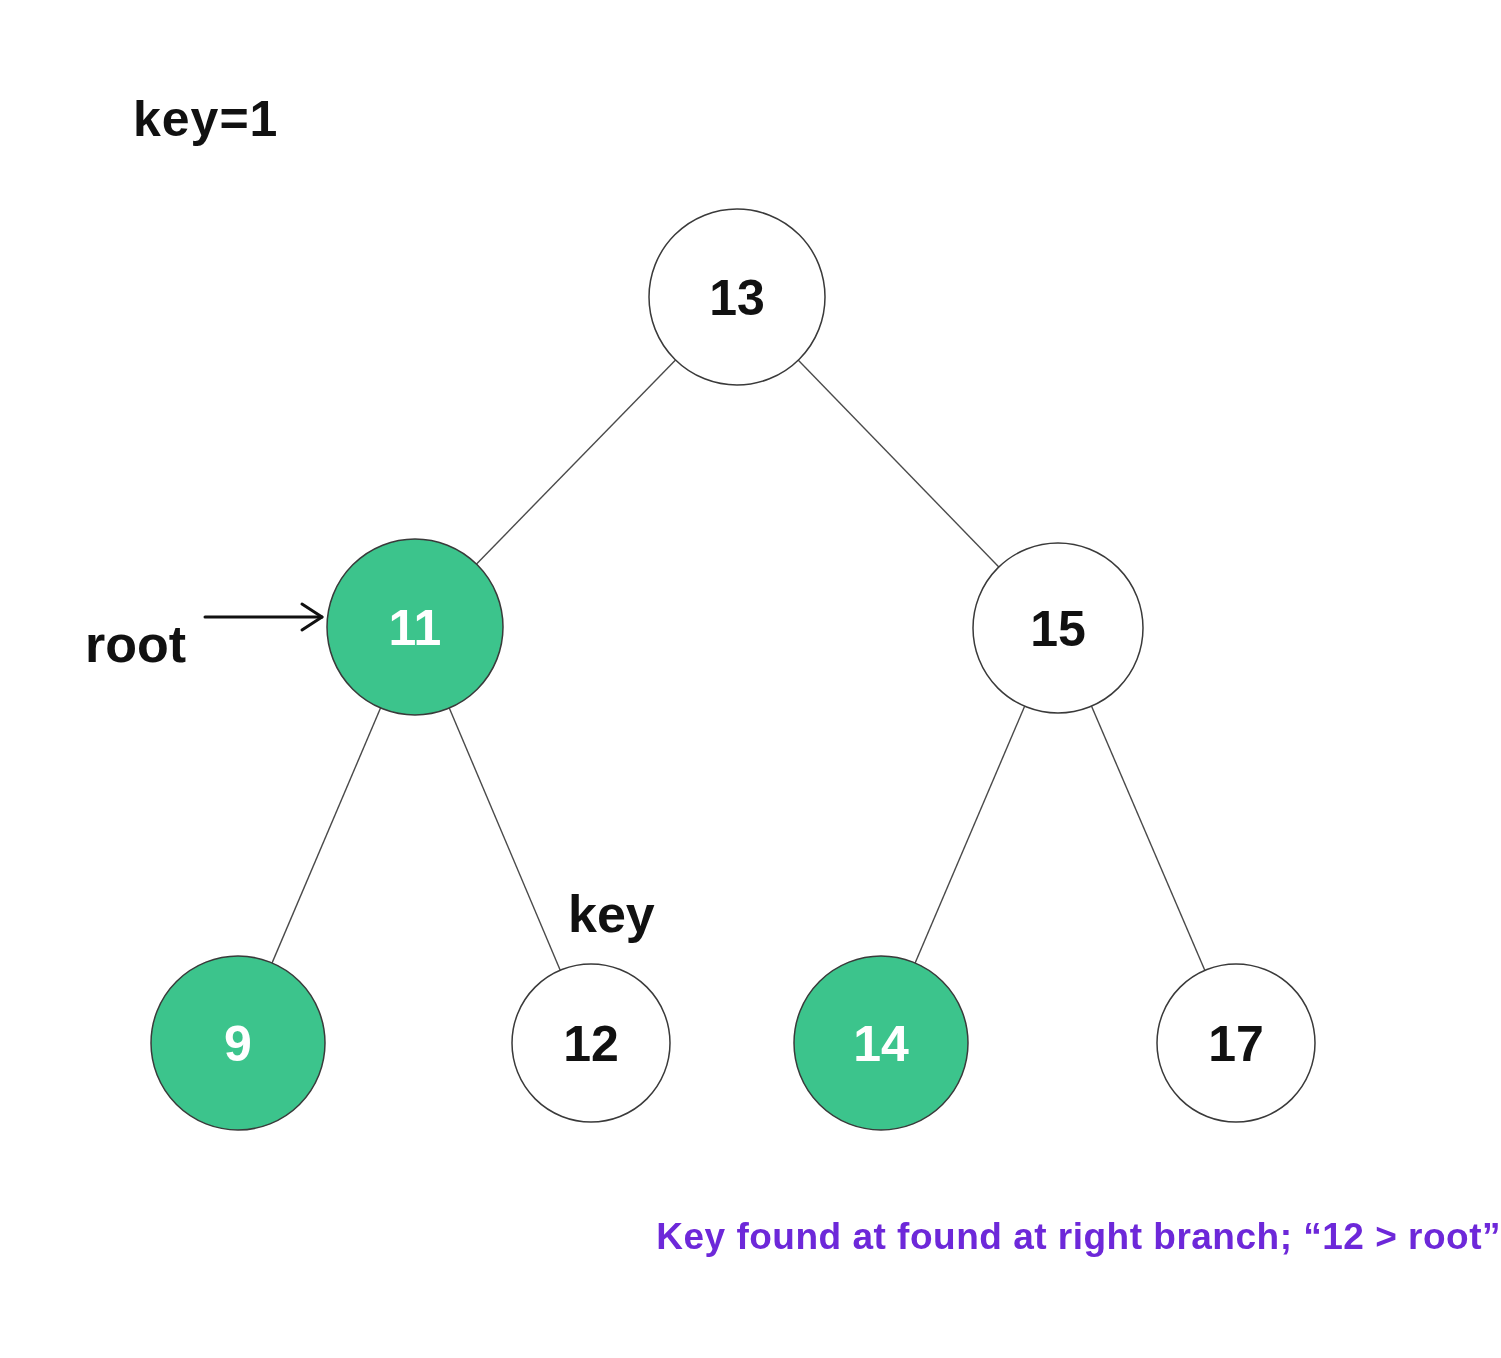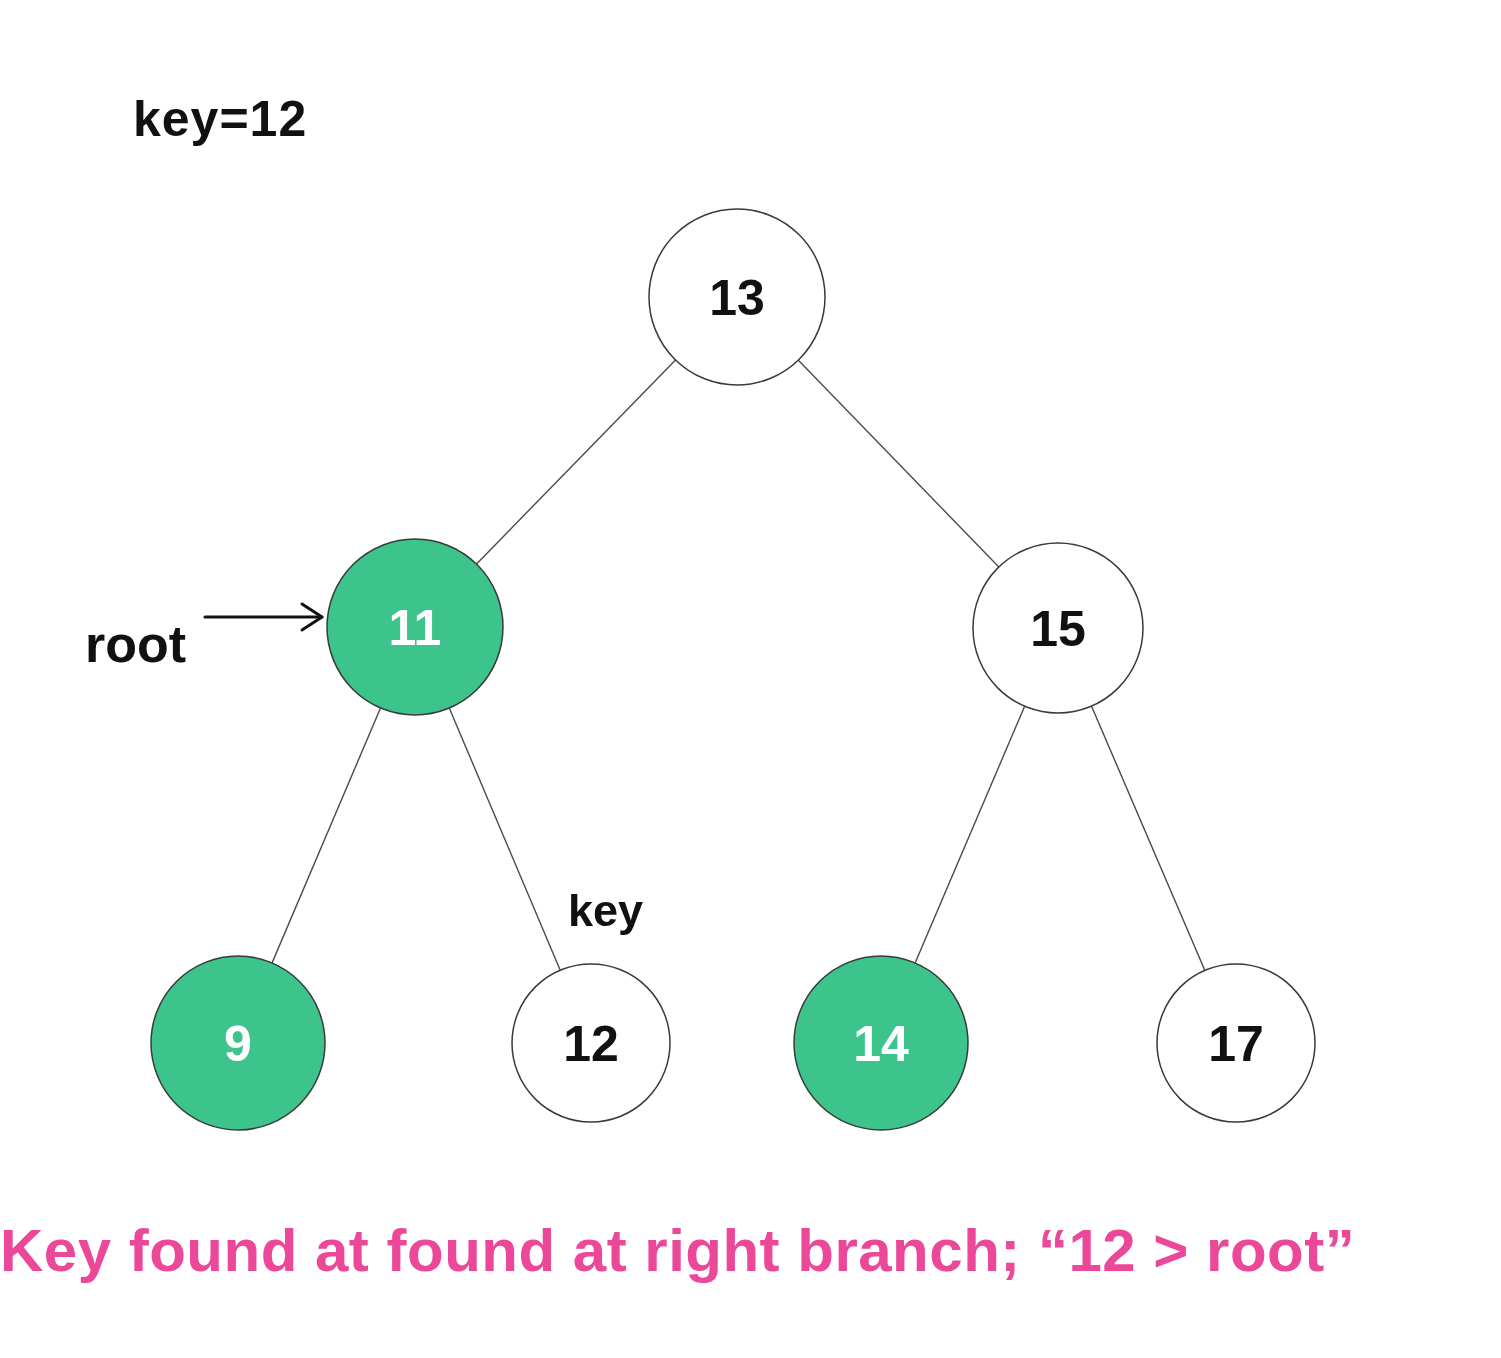--- a/index.html
+++ b/index.html
@@ -37,30 +37,30 @@
   }
   .root-label {
     left: 85px;
     top: 592px;
     font-size: 52px;
     margin-top: 26px;
   }
   .key-label {
     left: 568px;
     top: 888px;
-    font-size: 45px;
+    font-size: 52px;
   }
   .caption {
     position: absolute;
     left: 0;
     top: 1216px;
     width: 100%;
-    text-align: left;
-    color: #ec4899;
-    font-size: 60px;
+    text-align: right;
+    color: #6d28d9;
+    font-size: 37px;
     font-weight: 700;
     letter-spacing: 0.5px;
   }
 </style>
 </head>
 <body>
 
 <div class="stage">
   <svg id="tree-svg" viewBox="0 0 1501 1358">
       <line x1="737" y1="297" x2="415" y2="627" stroke="#4a4a4a" stroke-width="1.4"></line>
@@ -80,20 +80,20 @@
       <circle cx="238" cy="1043" r="87" fill="#3CC48C" stroke="#3a3a3a" stroke-width="1.5"></circle>
       <text x="238" y="1043" dy="0.36em" text-anchor="middle" font-family="&quot;Liberation Sans&quot;, sans-serif" font-size="50" font-weight="700" fill="#ffffff">9</text>
       <circle cx="591" cy="1043" r="79" fill="#ffffff" stroke="#3a3a3a" stroke-width="1.5"></circle>
       <text x="591" y="1043" dy="0.36em" text-anchor="middle" font-family="&quot;Liberation Sans&quot;, sans-serif" font-size="50" font-weight="700" fill="#111111">12</text>
       <circle cx="881" cy="1043" r="87" fill="#3CC48C" stroke="#3a3a3a" stroke-width="1.5"></circle>
       <text x="881" y="1043" dy="0.36em" text-anchor="middle" font-family="&quot;Liberation Sans&quot;, sans-serif" font-size="50" font-weight="700" fill="#ffffff">14</text>
       <circle cx="1236" cy="1043" r="79" fill="#ffffff" stroke="#3a3a3a" stroke-width="1.5"></circle>
       <text x="1236" y="1043" dy="0.36em" text-anchor="middle" font-family="&quot;Liberation Sans&quot;, sans-serif" font-size="50" font-weight="700" fill="#111111">17</text>
     </svg>
 
-  <div class="overlay-label title">key=12</div>
+  <div class="overlay-label title">key=1</div>
 
   <div class="overlay-label root-label">root</div>
 
   <div class="overlay-label key-label">key</div>
 
   <div class="caption">Key found at found at right branch; “12 &gt; root”</div>
 </div>
 
 </body></html>

